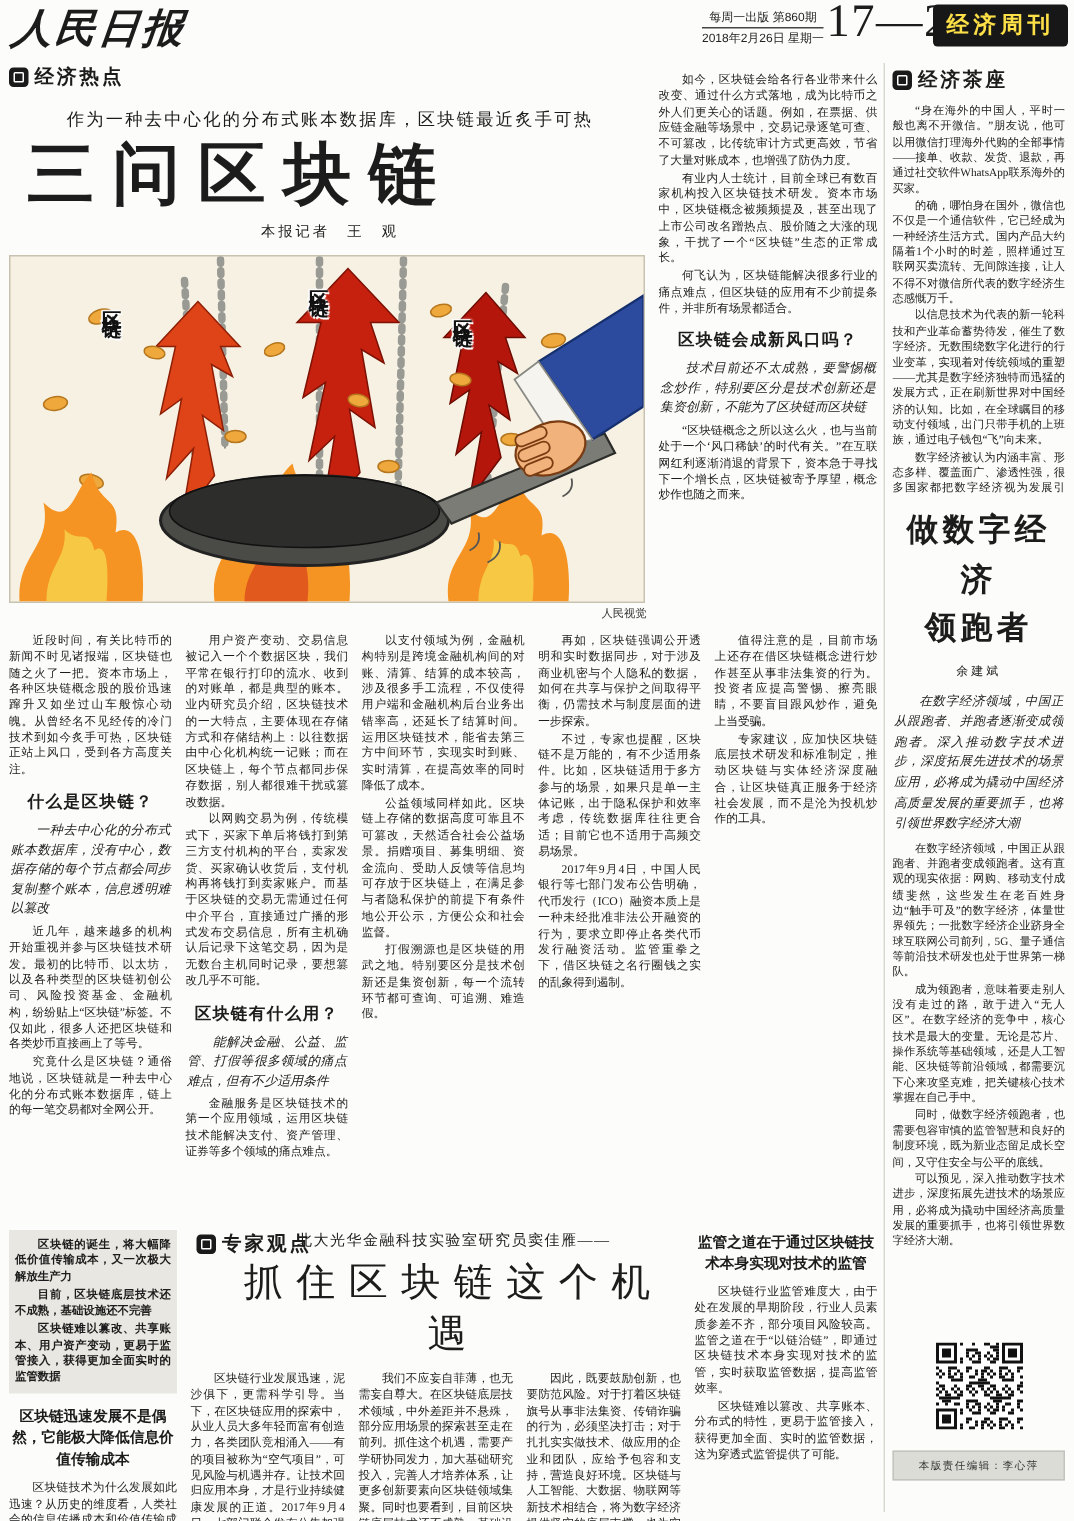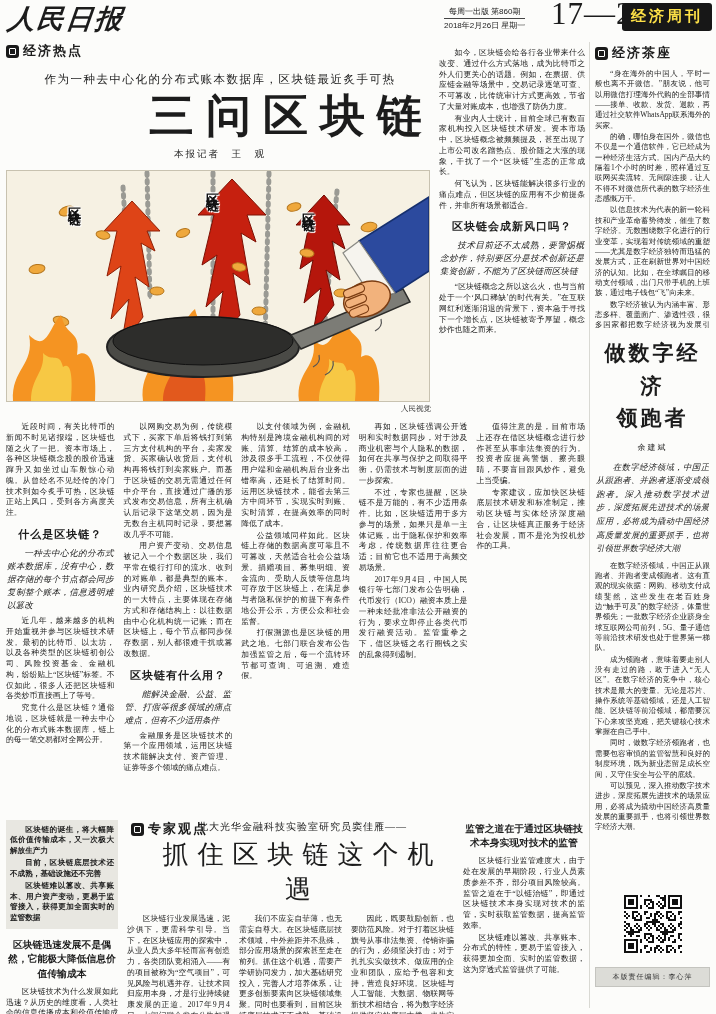--- a/index.html
+++ b/index.html
@@ -5,21 +5,21 @@
   html,body{margin:0;padding:0;background:#888;}
   .page{position:relative;width:716px;height:1014px;margin:0 auto;background:#fcfcfa;
         font-family:"Liberation Serif","DejaVu Serif",serif;color:#1c1c1c;overflow:hidden;
         border-right:3px solid #c2c2bе;}
   .page{border-right:3px solid #c9c9c4;border-bottom:5px solid #c9c9c4;}
 
   
   .hdr{position:absolute;left:0;top:0;width:716px;height:40px;}
   .logo{position:absolute;left:8px;top:1px;font-size:27px;font-weight:bold;font-style:italic;
         letter-spacing:2px;transform:skewX(-6deg);}
-  .pub{position:absolute;left:444px;top:5px;font-size:8px;line-height:13px;text-align:center;
+  .pub{position:absolute;left:468px;top:5px;font-size:8px;line-height:13px;text-align:center;
        font-family:"Liberation Sans","DejaVu Sans",sans-serif;color:#222;}
   .pub .l1{border-bottom:1px solid #444;padding:0 3px;}
   .range{position:absolute;left:551px;top:-4px;font-size:31px;letter-spacing:1px;font-family:"Liberation Serif",serif;}
   .banner{position:absolute;right:4px;top:3px;background:#171717;color:#fde047;
           font-family:"Liberation Sans","DejaVu Sans",sans-serif;font-weight:bold;font-size:15px;
           padding:4px 9px 5px;border-radius:3px;letter-spacing:3px;}
 
   .vrule{position:absolute;left:589px;top:42px;height:966px;width:1px;background:#d9d9d3;}
 
   
@@ -31,21 +31,21 @@
           font-weight:bold;font-size:13px;letter-spacing:2px;}
   .secicon{width:13px;height:13px;background:#1a1a1a;border-radius:3px;position:relative;flex:none;}
   .secicon span{position:absolute;left:3px;top:3px;right:3px;bottom:3px;border:1.5px solid #fff;border-radius:1px;}
 
   
   .main{position:absolute;left:6px;top:42px;width:579px;}
   .regA{display:flex;height:372px;overflow:hidden;}
   .regA-left{width:428px;flex:none;}
   .kicker{text-align:center;font-family:"Liberation Sans","DejaVu Sans",sans-serif;font-size:11.5px;
           letter-spacing:1.5px;margin-top:12px;}
-  .headline{text-align:right;font-family:"Liberation Sans","DejaVu Sans",sans-serif;font-weight:900;
+  .headline{text-align:left;font-family:"Liberation Sans","DejaVu Sans",sans-serif;font-weight:900;
             font-size:45px;letter-spacing:12px;text-indent:12px;margin-top:4px;line-height:1.12;}
   .byline{text-align:center;font-size:9.5px;margin-top:7px;letter-spacing:2px;}
   .cartoon{position:relative;width:422px;height:230px;margin-top:9px;border:1px solid #c8c2b0;background:#f6f1e3;}
   .credit{text-align:right;font-size:7.5px;color:#333;margin-top:2px;padding-right:3px;}
   .vlabel{position:absolute;writing-mode:vertical-rl;font-family:"Liberation Sans",sans-serif;font-weight:bold;
           font-size:13px;letter-spacing:3px;color:#111;
           text-shadow:0 0 2px #fff,0 0 2px #fff,1px 1px 0 #fff,-1px -1px 0 #fff;}
   .regA-right{width:146px;margin-left:5px;overflow:hidden;padding-top:6px;}
 
   .regB{display:flex;gap:9px;margin-top:8px;height:388px;overflow:hidden;}
@@ -199,30 +199,30 @@
 
     <div class="regB">
       <div class="col">
         <p class="p">近段时间，有关比特币的新闻不时见诸报端，区块链也随之火了一把。资本市场上，各种区块链概念股的股价迅速蹿升又如坐过山车般惊心动魄。从曾经名不见经传的冷门技术到如今炙手可热，区块链正站上风口，受到各方高度关注。</p>
         <div class="subq">什么是区块链？</div>
         <p class="deck">一种去中心化的分布式账本数据库，没有中心，数据存储的每个节点都会同步复制整个账本，信息透明难以篡改</p>
         <p class="p">近几年，越来越多的机构开始重视并参与区块链技术研发。最初的比特币、以太坊，以及各种类型的区块链初创公司、风险投资基金、金融机构，纷纷贴上“区块链”标签。不仅如此，很多人还把区块链和各类炒币直接画上了等号。</p>
         <p class="p">究竟什么是区块链？通俗地说，区块链就是一种去中心化的分布式账本数据库，链上的每一笔交易都对全网公开。</p>
       </div>
       <div class="col">
+        <p class="p">用户资产变动、交易信息被记入一个个数据区块，我们平常在银行打印的流水、收到的对账单，都是典型的账本。业内研究员介绍，区块链技术的一大特点，主要体现在存储方式和存储结构上：以往数据由中心化机构统一记账；而在区块链上，每个节点都同步保存数据，别人都很难干扰或篡改数据。</p>
         <p class="p">以网购交易为例，传统模式下，买家下单后将钱打到第三方支付机构的平台，卖家发货、买家确认收货后，支付机构再将钱打到卖家账户。而基于区块链的交易无需通过任何中介平台，直接通过广播的形式发布交易信息，所有主机确认后记录下这笔交易，因为是无数台主机同时记录，要想篡改几乎不可能。</p>
-        <p class="p">用户资产变动、交易信息被记入一个个数据区块，我们平常在银行打印的流水、收到的对账单，都是典型的账本。业内研究员介绍，区块链技术的一大特点，主要体现在存储方式和存储结构上：以往数据由中心化机构统一记账；而在区块链上，每个节点都同步保存数据，别人都很难干扰或篡改数据。</p>
         <div class="subq">区块链有什么用？</div>
         <p class="deck">能解决金融、公益、监管、打假等很多领域的痛点难点，但有不少适用条件</p>
         <p class="p">金融服务是区块链技术的第一个应用领域，运用区块链技术能解决支付、资产管理、证券等多个领域的痛点难点。</p>
       </div>
       <div class="col">
         <p class="p">以支付领域为例，金融机构特别是跨境金融机构间的对账、清算、结算的成本较高，涉及很多手工流程，不仅使得用户端和金融机构后台业务出错率高，还延长了结算时间。运用区块链技术，能省去第三方中间环节，实现实时到账、实时清算，在提高效率的同时降低了成本。</p>
         <p class="p">公益领域同样如此。区块链上存储的数据高度可靠且不可篡改，天然适合社会公益场景。捐赠项目、募集明细、资金流向、受助人反馈等信息均可存放于区块链上，在满足参与者隐私保护的前提下有条件地公开公示，方便公众和社会监督。</p>
-        <p class="p">打假溯源也是区块链的用武之地。七部门联合发布公告加强监管之后，每一个流转环节都可查询、可追溯、难造假。</p>
+        <p class="p">打假溯源也是区块链的用武之地。特别要区分是技术创新还是集资创新，每一个流转环节都可查询、可追溯、难造假。</p>
       </div>
       <div class="col">
         <p class="p">再如，区块链强调公开透明和实时数据同步，对于涉及商业机密与个人隐私的数据，如何在共享与保护之间取得平衡，仍需技术与制度层面的进一步探索。</p>
         <p class="p">不过，专家也提醒，区块链不是万能的，有不少适用条件。比如，区块链适用于多方参与的场景，如果只是单一主体记账，出于隐私保护和效率考虑，传统数据库往往更合适；目前它也不适用于高频交易场景。</p>
         <p class="p">2017年9月4日，中国人民银行等七部门发布公告明确，代币发行（ICO）融资本质上是一种未经批准非法公开融资的行为，要求立即停止各类代币发行融资活动。监管重拳之下，借区块链之名行圈钱之实的乱象得到遏制。</p>
       </div>
       <div class="col">
         <p class="p">值得注意的是，目前市场上还存在借区块链概念进行炒作甚至从事非法集资的行为。投资者应提高警惕、擦亮眼睛，不要盲目跟风炒作，避免上当受骗。</p>
         <p class="p">专家建议，应加快区块链底层技术研发和标准制定，推动区块链与实体经济深度融合，让区块链真正服务于经济社会发展，而不是沦为投机炒作的工具。</p>
       </div>

